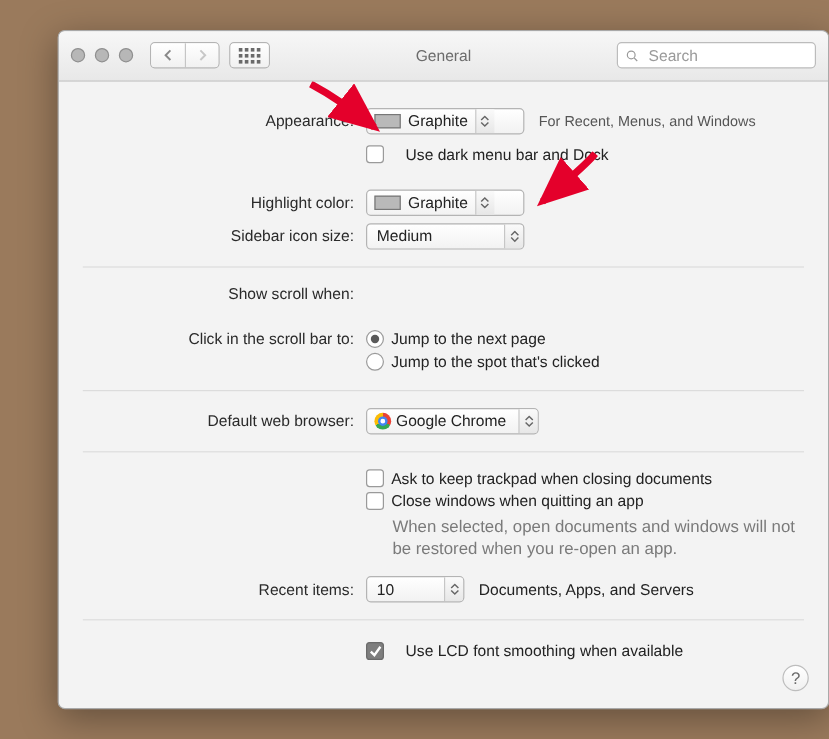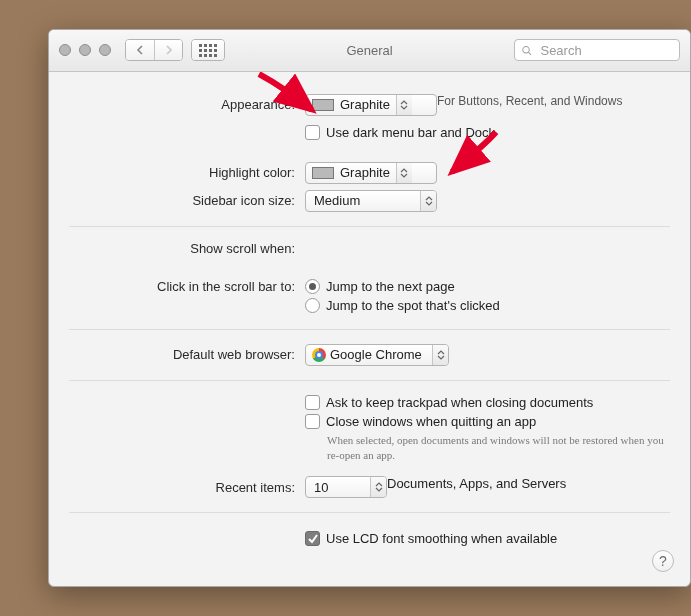--- a/index.html
+++ b/index.html
@@ -64,21 +64,21 @@
     color: #a16207;
   }
   .searchbox input::placeholder { color: #9a9a9a; }
   .mag { width: 13px; height: 13px; }
   
   .pane { padding: 18px 20px 33px 20px; }
   .row { display: flex; align-items: center; min-height: 26px; margin: 2px 0;}
   .label {
     width: 236px; text-align: right; padding-right: 10px; color: #2a2a2a;
   }
-  .controls { flex: 1; display: flex; gap: 0; flex-wrap: wrap; }
+  .controls { flex: 1; display: flex; align-items: center; gap: 12px; flex-wrap: wrap; }
   .sub { color: #555; font-size: 12px; }
   .select {
     display: inline-flex; align-items: center;
     height: 22px; border: 1px solid #b4b4b4; border-radius: 4px;
     background: linear-gradient(#fff,#f2f2f2);
     padding: 0 0 0 6px; overflow: hidden;
   }
   .select .swatch {
     width: 22px; height: 12px; border: 1px solid #777; background: #b9b9b9; margin-right: 6px;
   }
@@ -98,21 +98,21 @@
   .radio.sel::after {
     content: ""; width: 7px; height: 7px; border-radius: 50%; background: #5a5a5a;
   }
   .check.sel { background: #7e7e7e; border-color: #6a6a6a; }
   .check.sel svg { display:block; }
   .check svg { display:none; }
   hr.sep {
     border: none; border-top: 1px solid #dcdcdc; margin: 12px 0;
   }
   .hint {
-    color: #7a7a7a; font-size: 11px; margin: 4px 0 0 22px; max-width: 340px; line-height: 1.35; font-family: Liberation Serif, serif;
+    color: #7a7a7a; font-size: 14px; margin: 4px 0 0 22px; max-width: 340px; line-height: 1.35;
   }
   .help {
     position: absolute; right: 16px; bottom: 14px;
     width: 22px; height: 22px; border: 1px solid #bdbdbd; border-radius: 50%;
     display: flex; align-items: center; justify-content: center;
     background: linear-gradient(#fff,#f0f0f0); color: #6b6b6b; font-size: 14px;
   }
   .arrow { position: absolute; pointer-events: none; }
   .chrome-icon { width:14px; height:14px; border-radius:50%; background:
     conic-gradient(#ea4335 0 120deg,#34a853 120deg 240deg,#fbbc05 240deg 360deg);
@@ -197,21 +197,21 @@
       <div class="controls">
         <div class="select" style="width:132px">
           <span class="swatch"></span>
           <span class="text">Graphite</span>
           <span class="chev">
             <svg width="8" height="10">
                 <path d="M1 4 L4 1 L7 4 M1 6 L4 9 L7 6" fill="none" stroke="#666" stroke-width="1.2"></path>
               </svg>
           </span>
         </div>
-        <span class="sub">For Buttons, Recent, and Windows</span>
+        <span class="sub">For Recent, Menus, and Windows</span>
       </div>
     </div>
     <div class="row">
       <div class="label"></div>
       <div class="controls">
         <span class="check"></span>
         <span>Use dark menu bar and Dock</span>
       </div>
     </div>
 

